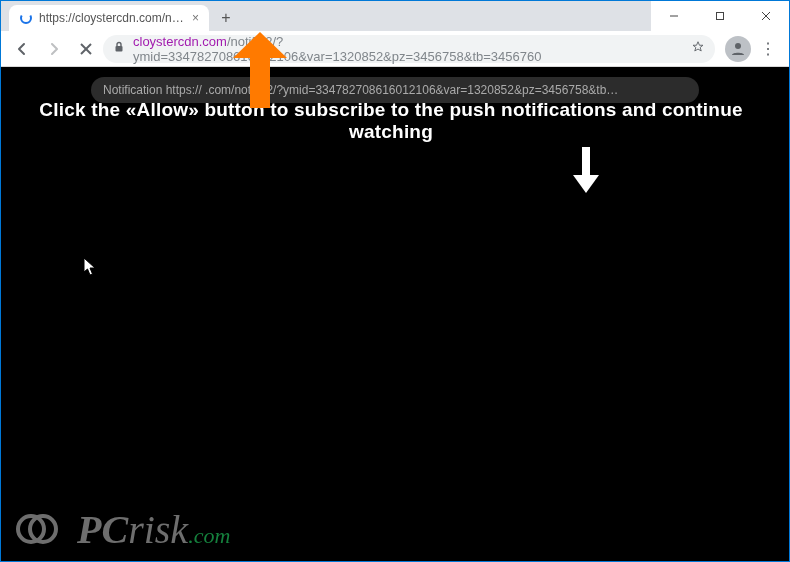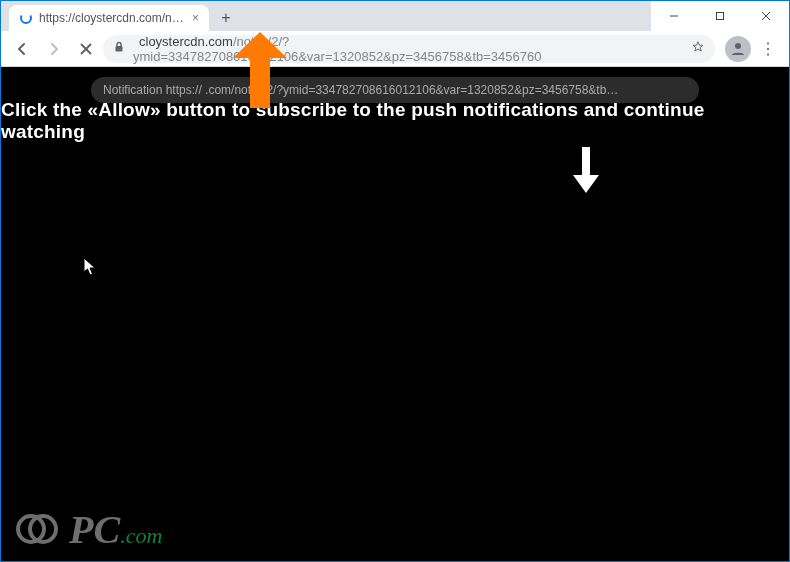--- a/index.html
+++ b/index.html
@@ -105,21 +105,21 @@
     height: 28px;
     background: #f1f3f4;
     border-radius: 14px;
     display: flex;
     align-items: center;
     padding: 0 10px;
     gap: 8px;
     font-size: 13px;
     color: #5f6368;
   }
-  .omnibox .url-host { color: #404040; margin-left: 6px; }
+  .omnibox .url-host { color: #a21caf; }
   .omnibox .url-rest { color: #80868b; }
   .avatar {
     width: 26px;
     height: 26px;
     border-radius: 50%;
     background: #bdc1c6;
     display: flex;
     align-items: center;
     justify-content: center;
     margin-left: 8px;
@@ -154,20 +154,21 @@
     align-items: center;
     padding: 0 12px;
     white-space: nowrap;
     overflow: hidden;
   }
   .headline {
     position: absolute;
     top: 32px;
     left: 0;
     right: 8px;
+    text-align: center;
     color: #fff;
     font-weight: bold;
     font-size: 19px;
     letter-spacing: .2px;
     font-family: "Comic Sans MS", "Segoe UI", sans-serif;
   }
   .arrow-down {
     position: absolute;
     top: 80px;
     left: 570px;
@@ -185,21 +186,21 @@
     pointer-events: none;
     z-index: 50;
   }
   .watermark {
     position: absolute;
     left: 12px;
     bottom: 8px;
     color: #666;
     display: flex;
     align-items: center;
-    gap: 8px;
+    gap: 16px;
   }
   .wm-logo {
     width: 48px; height: 48px;
   }
   .wm-text { display: flex; align-items: baseline; font-style: italic;}
   .wm-pc { font-size: 40px; font-weight: bold; color: #6e6e6e; font-family: Georgia, serif;}
   .wm-risk { font-size: 40px; color: #6e6e6e; font-family: Georgia, serif;}
   .wm-com { font-size: 22px; color: #15803d; font-family: Georgia, serif;}
   .lock-icon { width:12px; height:12px; }
 </style>
@@ -306,20 +307,21 @@
 
     <div class="watermark">
       <span class="wm-logo">
         <svg viewBox="0 0 48 48">
           <circle cx="18" cy="24" r="13" fill="none" stroke="#6e6e6e" stroke-width="4"></circle>
           <circle cx="30" cy="24" r="13" fill="none" stroke="#6e6e6e" stroke-width="4"></circle>
         </svg>
       </span>
       <span class="wm-text">
         <span class="wm-pc">PC</span>
+        <span class="wm-risk">risk</span>
         <span class="wm-com">.com</span>
       </span>
     </div>
 
   </div>
 </div>
 
 <div class="overlay-pointer">
   <svg width="70" height="80" viewBox="0 0 70 80">
     <path d="M35 78 L35 20" stroke="#ff7a00" stroke-width="20" stroke-linecap="butt"></path>

